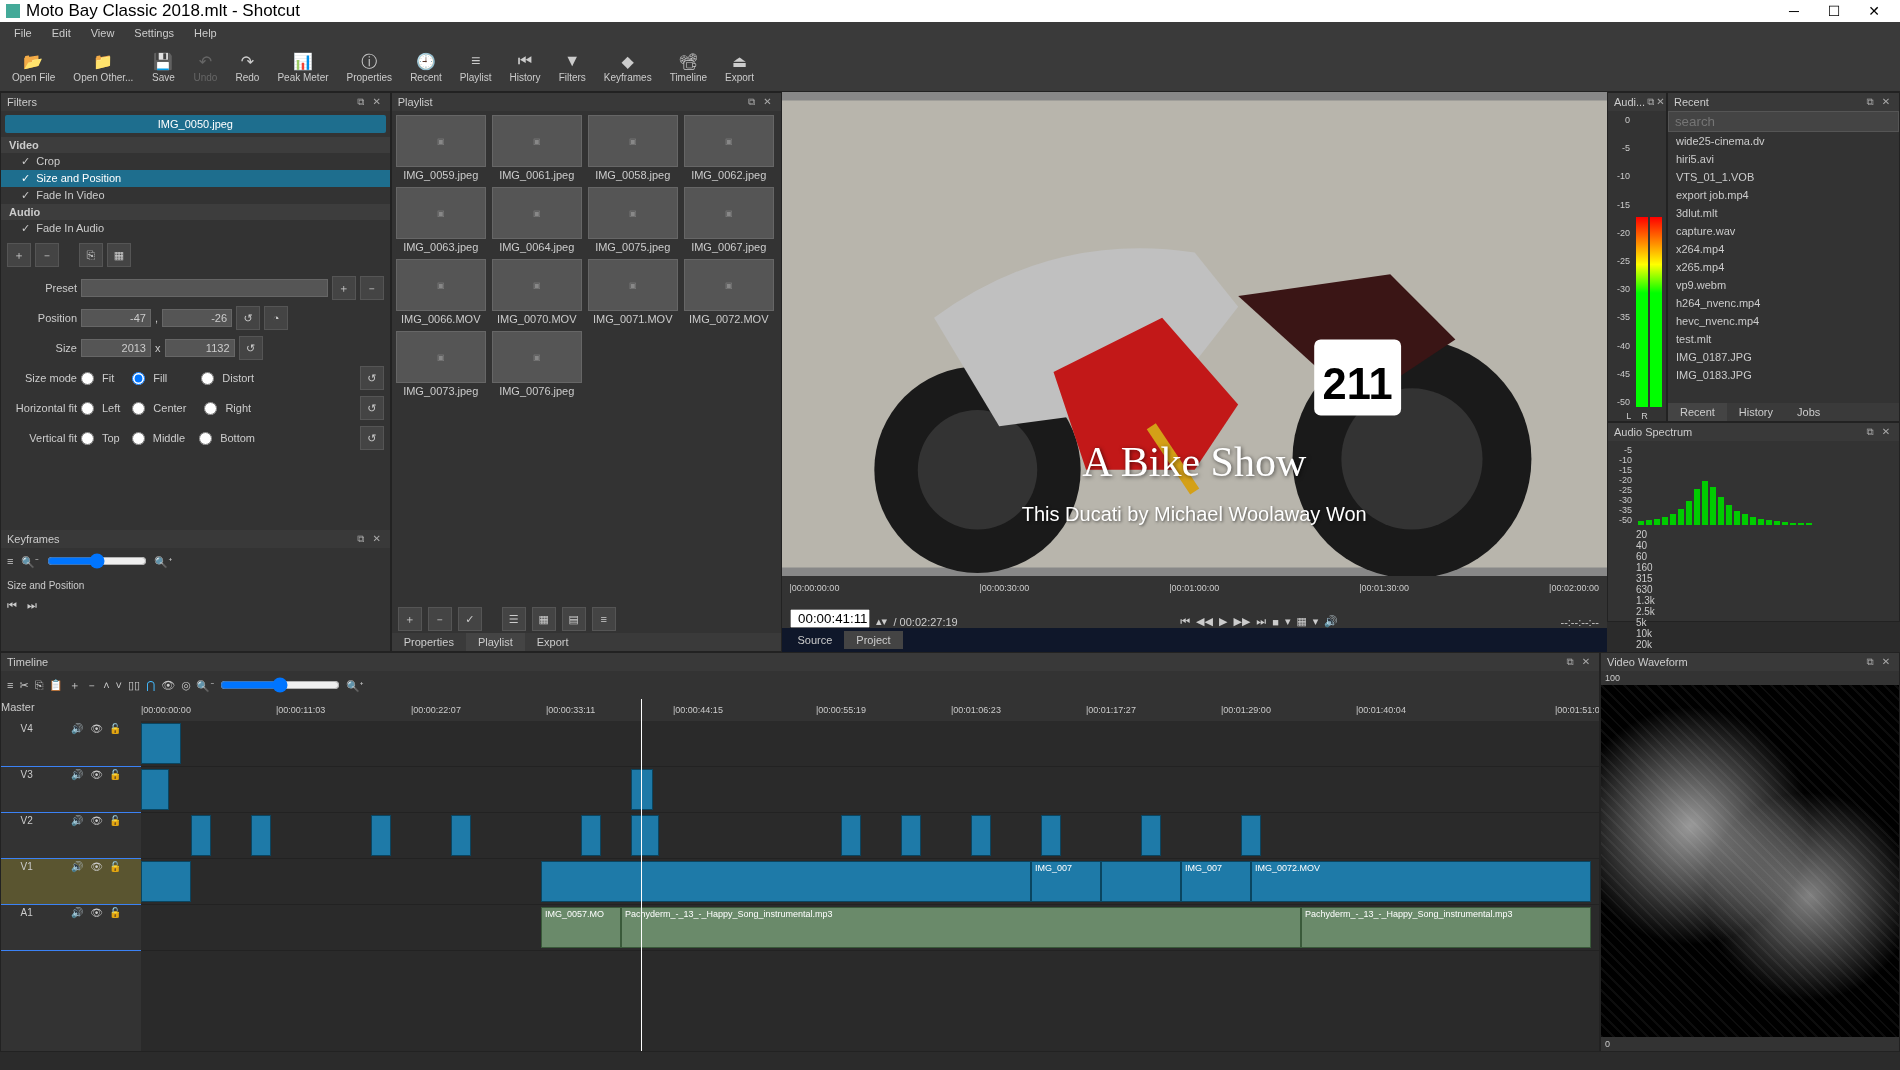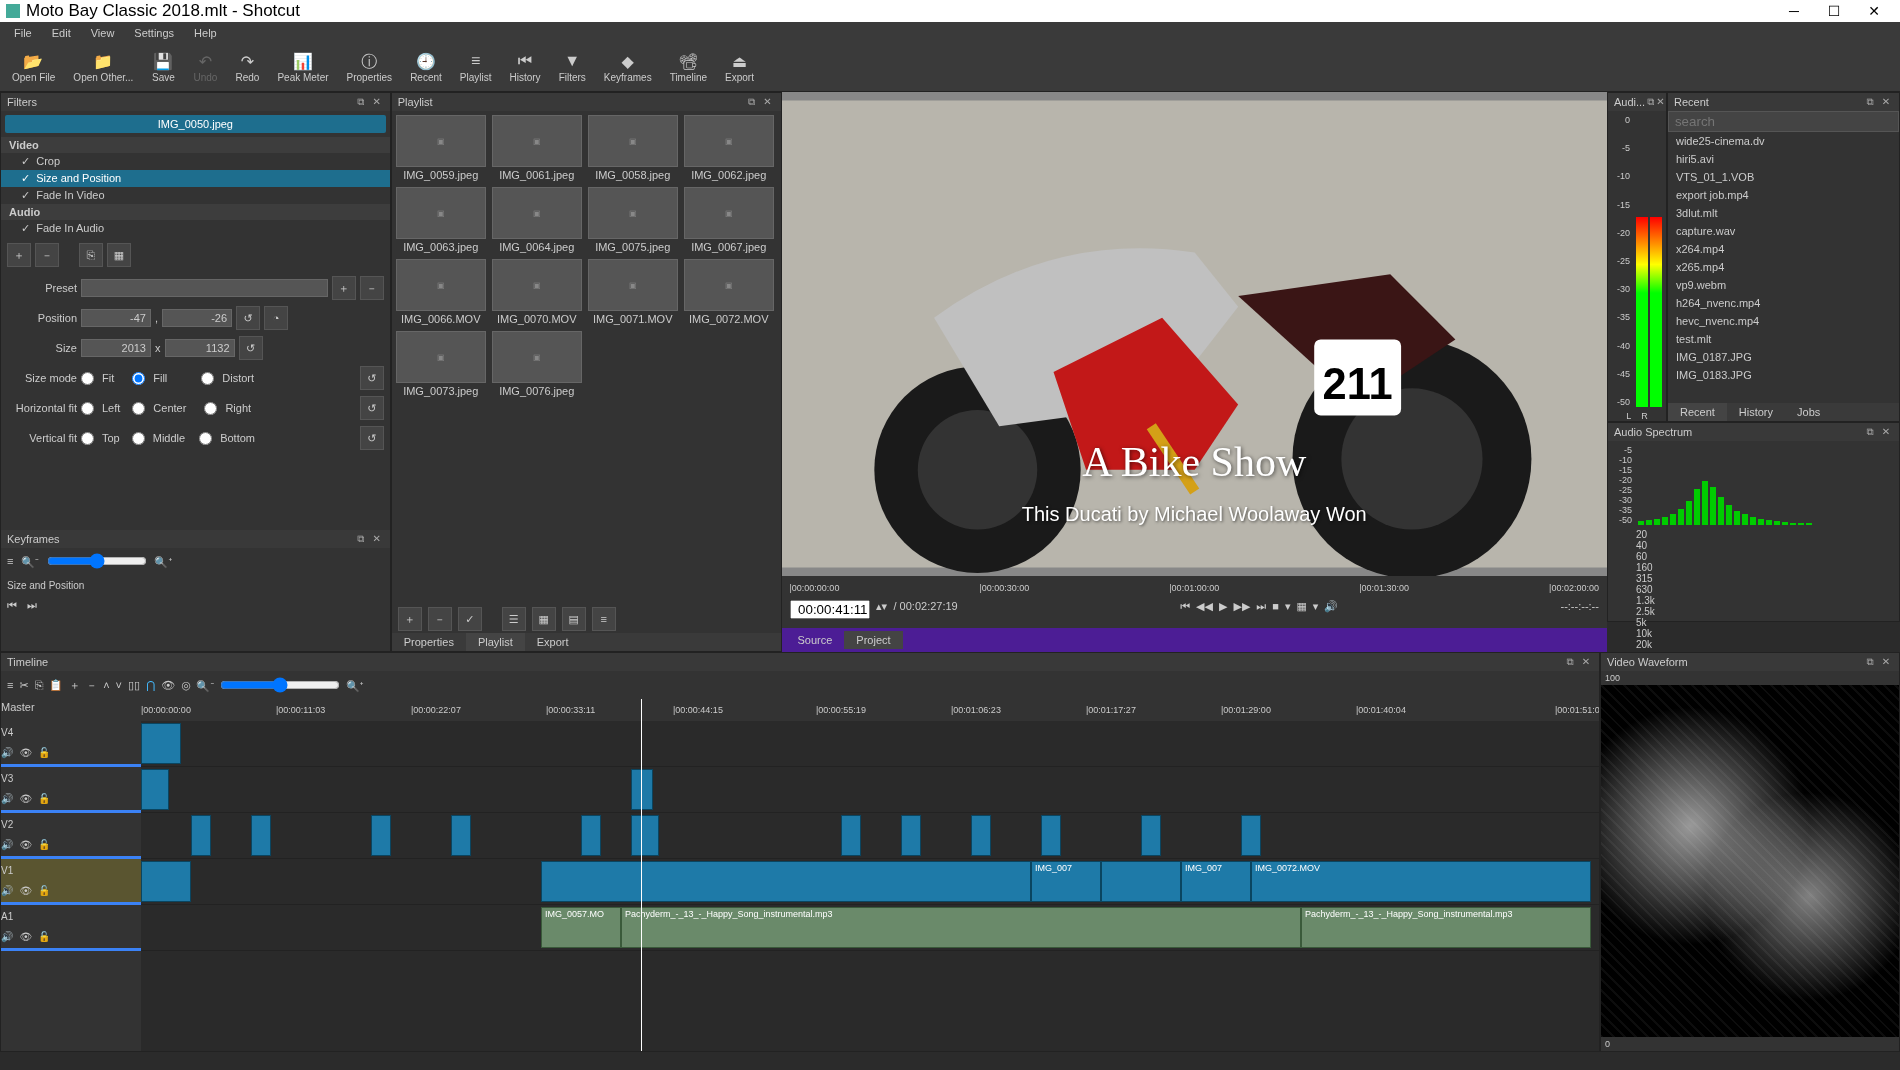--- a/index.html
+++ b/index.html
@@ -36,39 +36,39 @@
 .playlist-panel { width: 400px; }
 .playlist-grid { flex: 1; overflow-y: auto; padding: 4px; display: flex; flex-wrap: wrap; gap: 6px; align-content: flex-start; }
 .playlist-item { width: 90px; }
 .playlist-thumb { width: 90px; height: 52px; background: #555; border: 1px solid #666; display: flex; align-items: center; justify-content: center; font-size: 8px; color: #888; }
 .playlist-label { font-size: 11px; text-align: center; margin-top: 2px; white-space: nowrap; overflow: hidden; }
 .player-area { flex: 1; background: #2a2a2a; display: flex; flex-direction: column; }
 .player-canvas { flex: 1; background: #888; position: relative; display: flex; align-items: center; justify-content: center; }
 .overlay-title { position: absolute; bottom: 90px; color: #fff; font-size: 42px; font-family: Georgia, serif; text-shadow: 1px 1px 4px rgba(0,0,0,.6); }
 .overlay-sub { position: absolute; bottom: 50px; color: #fff; font-size: 20px; text-shadow: 1px 1px 3px rgba(0,0,0,.6); }
 .player-ruler { height: 24px; background: #333; display: flex; align-items: center; padding: 0 8px; font-size: 9px; gap: 140px; position: relative; }
-.player-controls { height: 28px; background: #333; display: flex; align-items: flex-start; gap: 6px; padding: 0 8px; font-size: 11px; }
-.player-tabs { height: 24px; background: #4c1d95; display: flex; align-items: center; padding: 0 4px; }
+.player-controls { height: 28px; background: #333; display: flex; align-items: flex-end; gap: 6px; padding: 0 8px; font-size: 11px; }
+.player-tabs { height: 24px; background: #0f172a; display: flex; align-items: center; padding: 0 4px; }
 .tab { padding: 3px 12px; cursor: pointer; }
 .tab.active { background: #444; }
 .right-col { width: 300px; display: flex; flex-direction: column; }
 .audio-meter { height: 310px; display: flex; }
 .meter-scale { width: 28px; display: flex; flex-direction: column; justify-content: space-between; align-items: flex-end; padding: 4px 2px; font-size: 9px; }
 .meter-bars { flex: 1; display: flex; gap: 2px; align-items: flex-end; padding: 4px; }
 .meter-bar { width: 12px; background: linear-gradient(to top, #0f0, #0f0 60%, #ff0 75%, #f00); height: 65%; }
 .recent-list { flex: 1; overflow-y: auto; }
 .recent-list .item { padding: 3px 8px; cursor: pointer; }
 .recent-tabs { display: flex; background: #3a3a3a; }
 .spectrum-panel { height: 200px; }
 .timeline-panel { flex: 1; }
 .waveform-panel { width: 300px; }
 .timeline-toolbar { height: 28px; background: #333; display: flex; align-items: center; gap: 6px; padding: 0 6px; }
 .timeline-body { flex: 1; display: flex; overflow: hidden; }
 .track-headers { width: 140px; background: #333; }
-.track-header { height: 46px; border-bottom: 3px solid #3b82f6; padding: 2px 0; font-size: 10px; display: flex; flex-direction: column; justify-content: space-around; }
+.track-header { height: 46px; border-bottom: 1px solid #3b82f6; padding: 2px 0; font-size: 10px; display: flex; flex-direction: row; justify-content: space-around; }
 .track-header.selected { background: #5a5530; }
 .track-header .icons { display: flex; gap: 6px; }
 .tracks-area { flex: 1; background: #2a2a2a; position: relative; overflow: hidden; }
 .time-ruler { height: 22px; background: #333; display: flex; align-items: center; font-size: 9px; position: relative; }
 .time-ruler span { position: absolute; }
 .track-row { height: 46px; border-bottom: 1px solid #222; position: relative; }
 .clip { position: absolute; top: 2px; bottom: 2px; background: #1e7aa8; border: 1px solid #0a4560; font-size: 9px; color: #fff; padding: 1px 3px; overflow: hidden; }
 .clip.audio { background: #6a8a6a; border-color: #3a5a3a; }
 .small-icon { cursor: pointer; }
 .search-input { width: 100%; background: #444; border: 1px solid #555; color: #ccc; padding: 2px 6px; }

